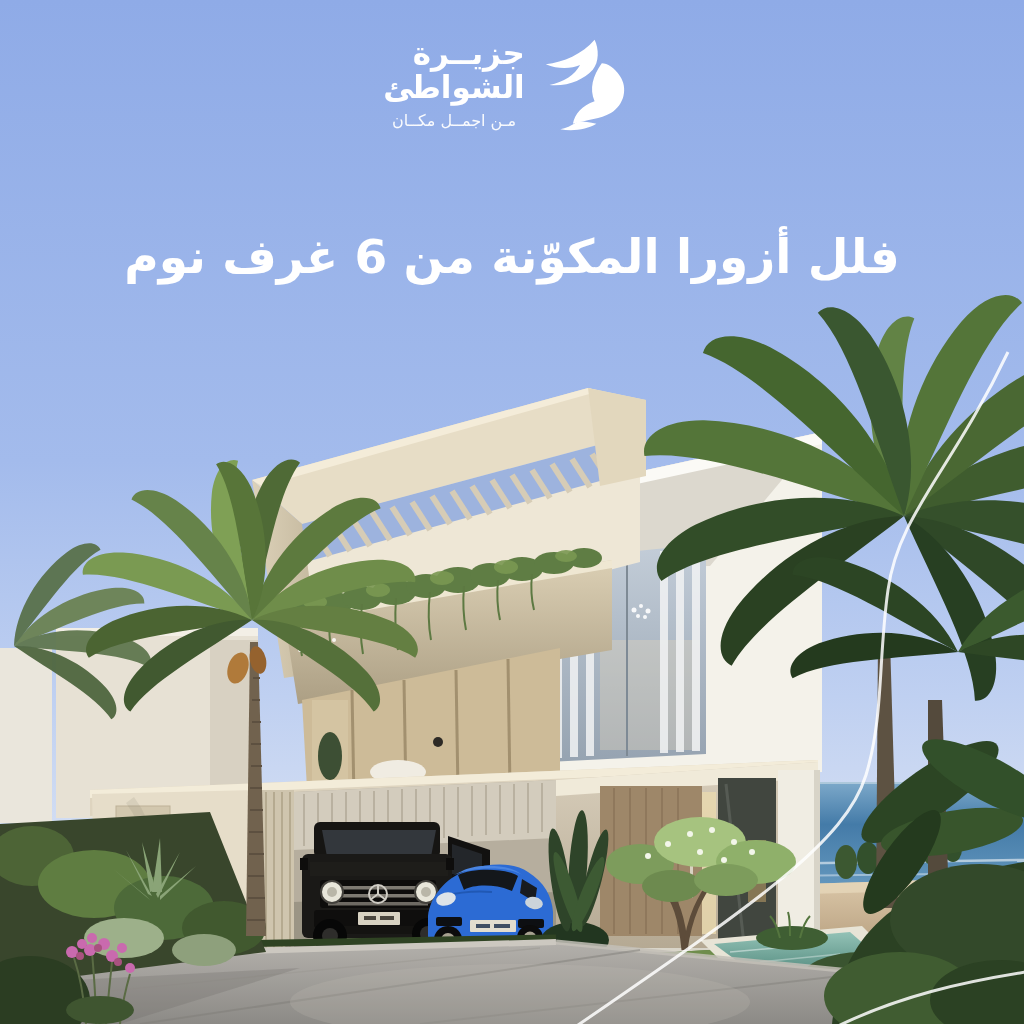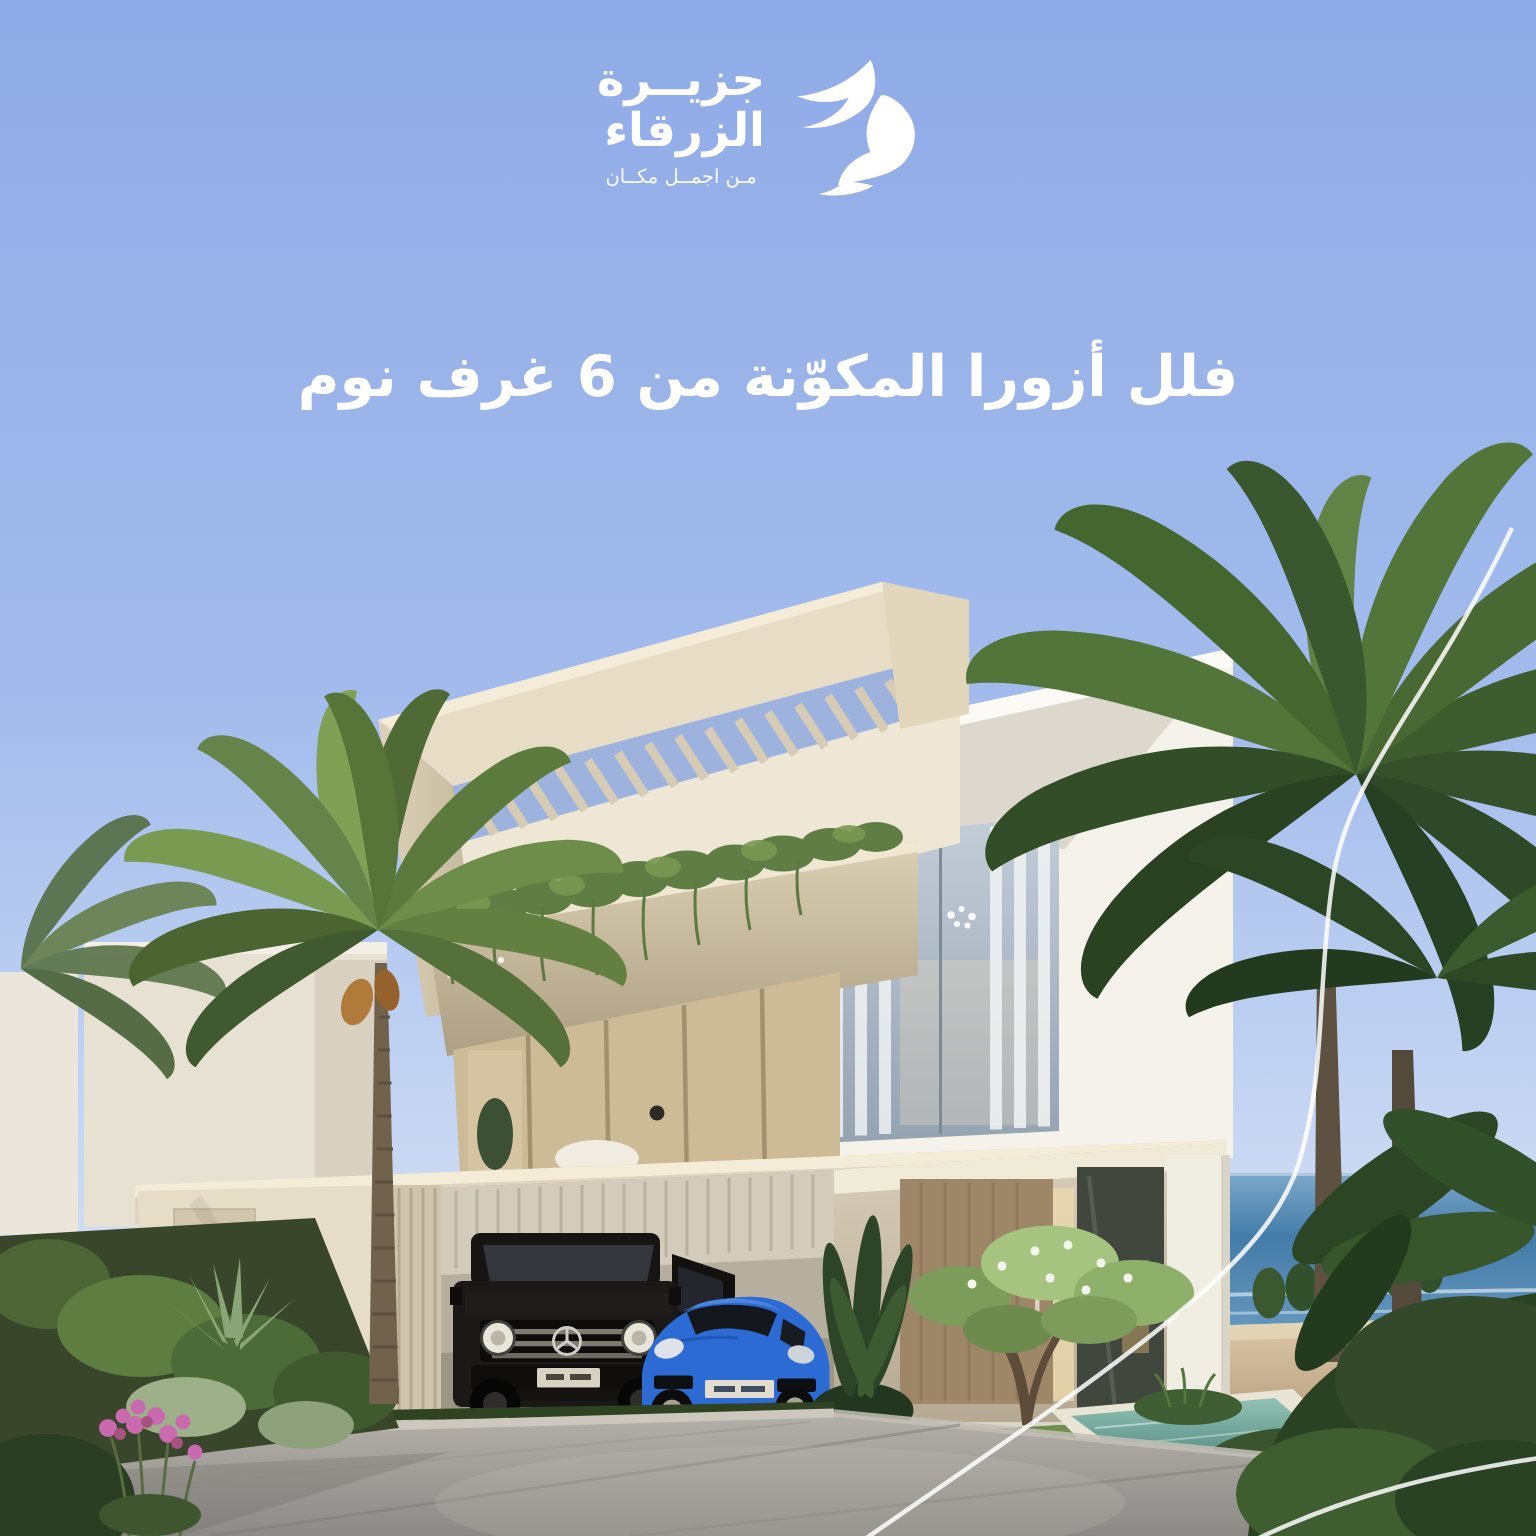--- a/index.html
+++ b/index.html
@@ -9,22 +9,22 @@
     background:#000000;
   }
   .scene-svg{position:absolute;inset:0;display:block;}
   .overlay-text{position:absolute;left:0;width:100%;text-align:center;color:#fff;z-index:20;}
   .logo{
     position:absolute;top:36px;left:50%;transform:translateX(-50%);
     display:flex;align-items:flex-start;gap:12px;z-index:21;color:#fff;
   }
   .logo-text{display:flex;flex-direction:column;align-items:flex-end;}
   .brand-line{font-size:31px;font-weight:bold;line-height:1.1;letter-spacing:1px;direction:rtl;}
-  .logo-tagline{font-size:13px;letter-spacing:2px;margin-top:7px;opacity:.95;direction:rtl;align-self:center;}
-  .headline{top:229px;font-size:38px;font-weight:bold;letter-spacing:0;direction:rtl;}
+  .logo-tagline{font-size:16px;letter-spacing:2px;margin-top:7px;opacity:.95;direction:rtl;align-self:center;}
+  .headline{top:229px;font-size:47px;font-weight:bold;letter-spacing:0;direction:rtl;}
   .subheadline{top:301px;font-size:26px;font-weight:normal;color:rgba(255,255,255,.92);direction:rtl;}
   .bird{width:104px;height:94px;margin-top:2px;}
 </style>
 </head>
 <body>
 
 <div class="poster">
 
 <svg class="scene-svg" viewBox="0 0 1024 1024" aria-hidden="true">
   <defs>
@@ -520,21 +520,21 @@
 
   <g stroke="#ffffff" stroke-width="3" fill="none" opacity=".85">
     <path d="M1008,352 C952,470 898,515 888,590 C878,660 884,715 866,775 C845,842 760,900 565,1034"></path>
     <path d="M838,1026 C900,996 962,982 1026,972"></path>
   </g>
 </svg>
 
 <div class="logo">
   <div class="logo-text">
     <div class="brand-line">جزيــرة</div>
-    <div class="brand-line">الزرقاء</div>
+    <div class="brand-line">الشواطئ</div>
     <div class="logo-tagline">مـن اجمــل مكــان</div>
   </div>
   <svg class="bird" viewBox="0 0 110 104" aria-hidden="true">
     <g fill="#ffffff">
       <path d="M62,2 C48,18 28,27 8,29 C22,35 36,34 46,30 C40,41 28,49 12,52 C32,54 50,46 60,35 C67,27 67,12 62,2 Z"></path>
       <path d="M70,28 C60,42 56,56 62,70 C48,75 40,84 38,95 C55,90 68,90 80,83 C95,74 99,55 90,42 C84,33 76,28 70,28 Z"></path>
       <path d="M44,92 C36,97 30,100 24,101 C38,104 54,101 64,95 C57,93 50,92 44,92 Z"></path>
     </g>
   </svg>
 </div>

